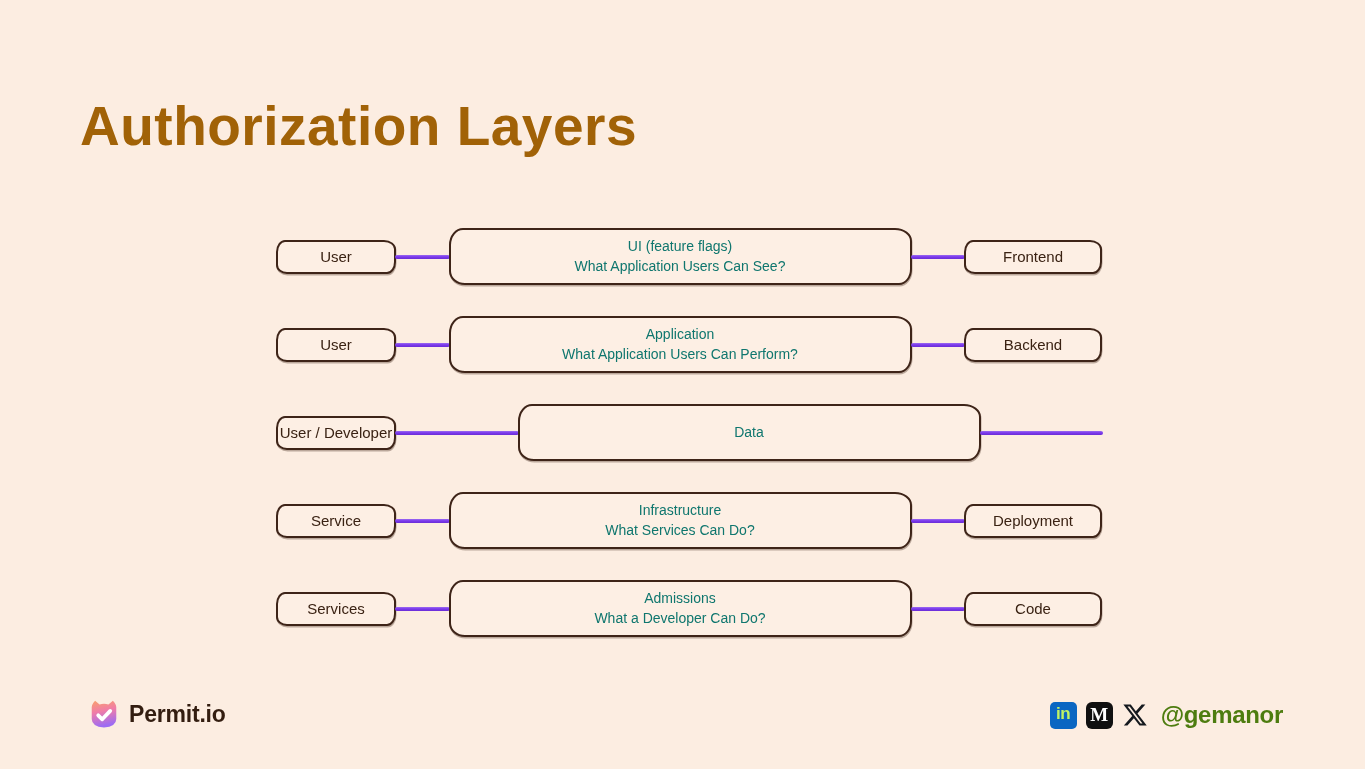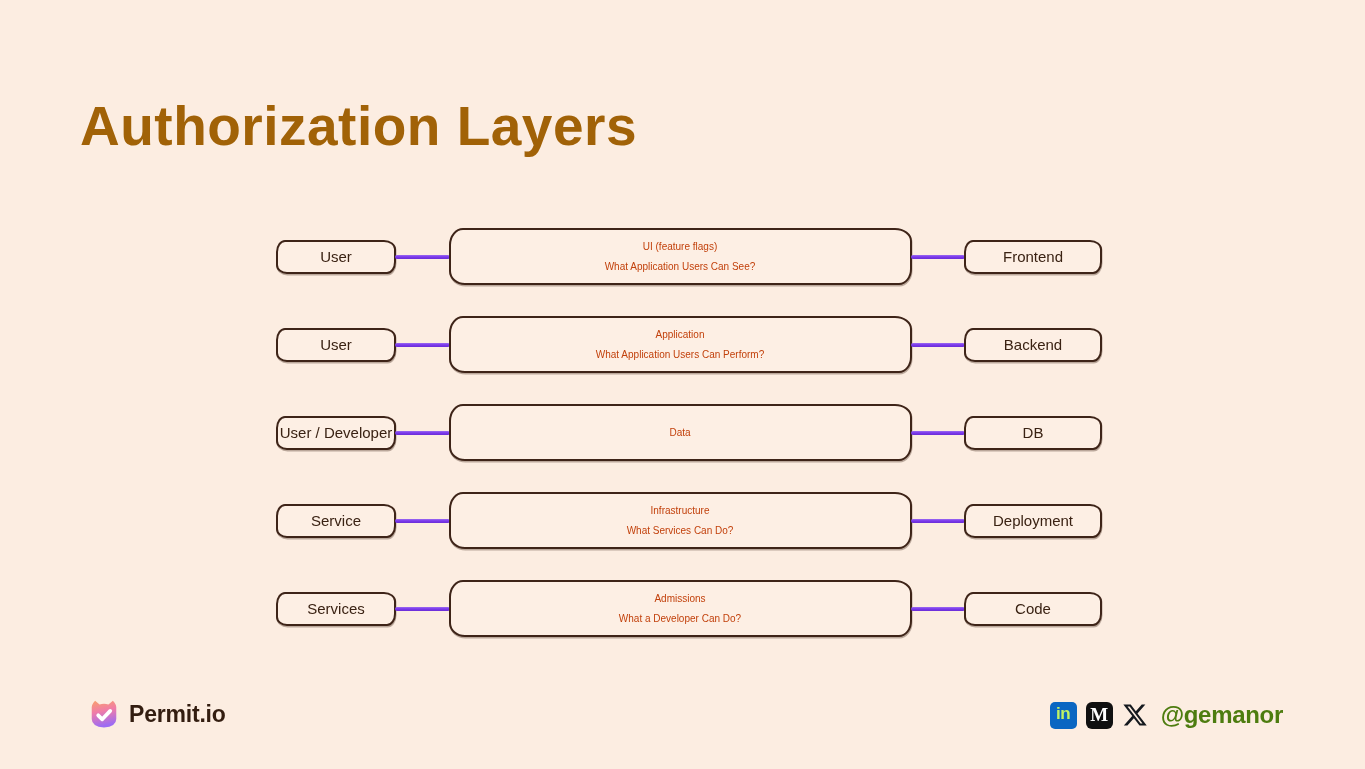--- a/index.html
+++ b/index.html
@@ -57,23 +57,23 @@
   }
   .box.large {
     width: 463px;
     height: 57px;
     border-radius: 14px 17px 13px 16px / 17px 13px 16px 14px;
     flex: 0 0 auto;
     gap: 1px;
   }
   .box.small.target { width: 138px; }
   .layer-title, .layer-question {
-    font-size: 10px;
+    font-size: 14px;
     line-height: 19px;
-    color: #c2410c;
+    color: #0f766e;
   }
   .connector {
     flex: 1 1 auto;
     height: 4px;
     background: linear-gradient(180deg, #9B6BF0 0%, #7C3AED 45%, #6A2DD6 100%);
     border-radius: 3px;
     margin: 0 -1px;
   }
 
   footer { position: absolute; left: 0; right: 0; bottom: 0; height: 80px; padding-left: 32px; }
@@ -167,23 +167,20 @@
 
     <div class="row">
       <div class="box small">
         <span>User / Developer</span>
       </div>
       <div class="connector"></div>
       <div class="box large">
         <span class="layer-title">Data</span>
       </div>
       <div class="connector"></div>
-      <div class="box small target">
-        <span>DB</span>
-      </div>
     </div>
 
     <div class="row">
       <div class="box small">
         <span>Service</span>
       </div>
       <div class="connector"></div>
       <div class="box large">
         <span class="layer-title">Infrastructure</span>
         <span class="layer-question">What Services Can Do?</span>

